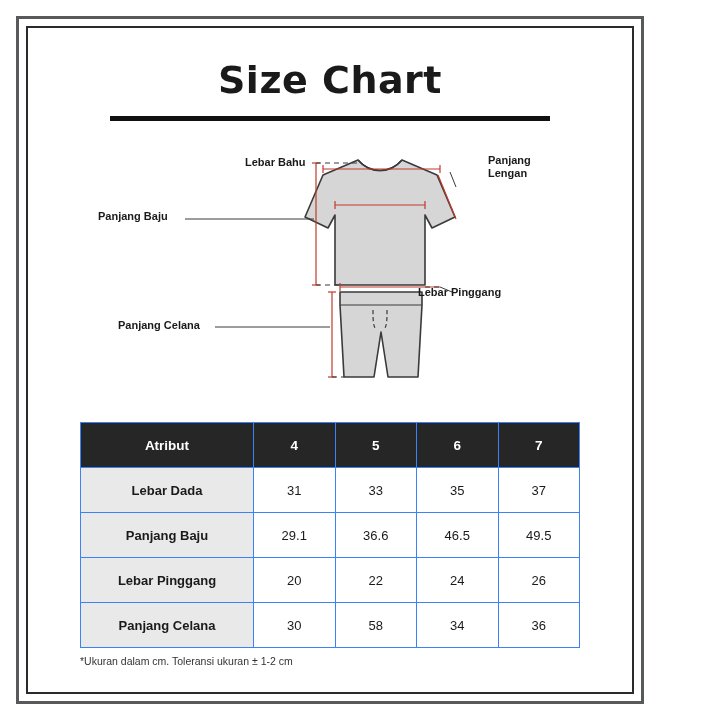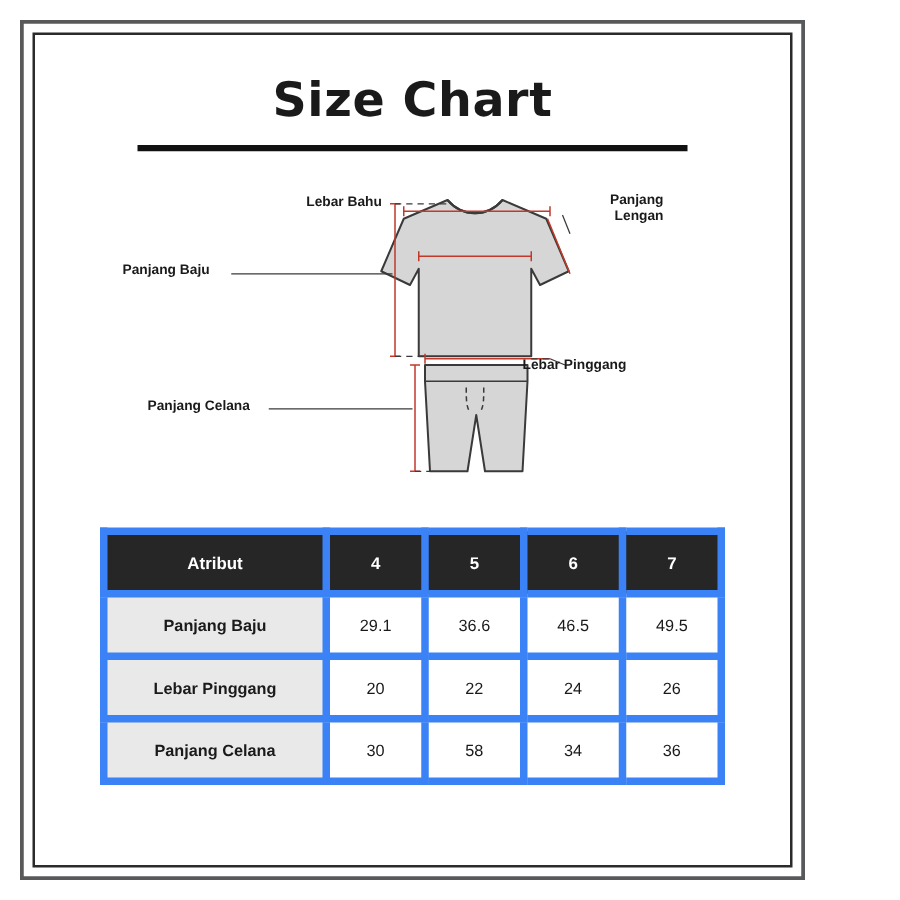--- a/index.html
+++ b/index.html
@@ -75,37 +75,36 @@
     left: 0;
     top: 0;
   }
   .ann {
     position: absolute;
     font-size: 11px;
     font-weight: bold;
     color: #1a1a1a;
     line-height: 13px;
     white-space: pre-line;
-    text-align: right;
   }
   .ann-panjang-baju { left: 58px; top: 83px; }
   .ann-lebar-bahu   { left: 205px; top: 29px; }
   .ann-panjang-lengan { left: 400px; top: 27px; margin-left: 48px; }
   .ann-lebar-pinggang { left: 378px; top: 159px; }
   .ann-panjang-celana { left: 78px; top: 192px; }
 
   
   table.size-table {
     border-collapse: collapse;
     margin: 10px auto 0 auto;
     width: 500px;
     table-layout: fixed;
   }
   table.size-table th, table.size-table td {
-    border: 6px solid #3b82f6;
+    border: 1px solid #3b82f6;
     height: 42px;
     font-size: 13px;
     text-align: center;
     color: #1a1a1a;
   }
   table.size-table thead th {
     background: #262626;
     color: #ffffff;
     font-weight: bold;
     font-size: 13.5px;
@@ -210,20 +209,27 @@
         <tr>
           <th class="attr-head">Atribut</th>
           <th>4</th>
           <th>5</th>
           <th>6</th>
           <th>7</th>
         </tr>
       </thead>
       <tbody>
         <tr>
+          <td class="attr-cell">Lebar Dada</td>
+          <td class="val-cell">31</td>
+          <td class="val-cell">33</td>
+          <td class="val-cell">35</td>
+          <td class="val-cell">37</td>
+        </tr>
+        <tr>
           <td class="attr-cell">Panjang Baju</td>
           <td class="val-cell">29.1</td>
           <td class="val-cell">36.6</td>
           <td class="val-cell">46.5</td>
           <td class="val-cell">49.5</td>
         </tr>
         <tr>
           <td class="attr-cell">Lebar Pinggang</td>
           <td class="val-cell">20</td>
           <td class="val-cell">22</td>
@@ -233,15 +239,16 @@
         <tr>
           <td class="attr-cell">Panjang Celana</td>
           <td class="val-cell">30</td>
           <td class="val-cell">58</td>
           <td class="val-cell">34</td>
           <td class="val-cell">36</td>
         </tr>
       </tbody>
     </table>
 
+    <div class="note">*Ukuran dalam cm. Toleransi ukuran ± 1-2 cm</div>
 
   </div>
 </div>
 
 </body></html>

